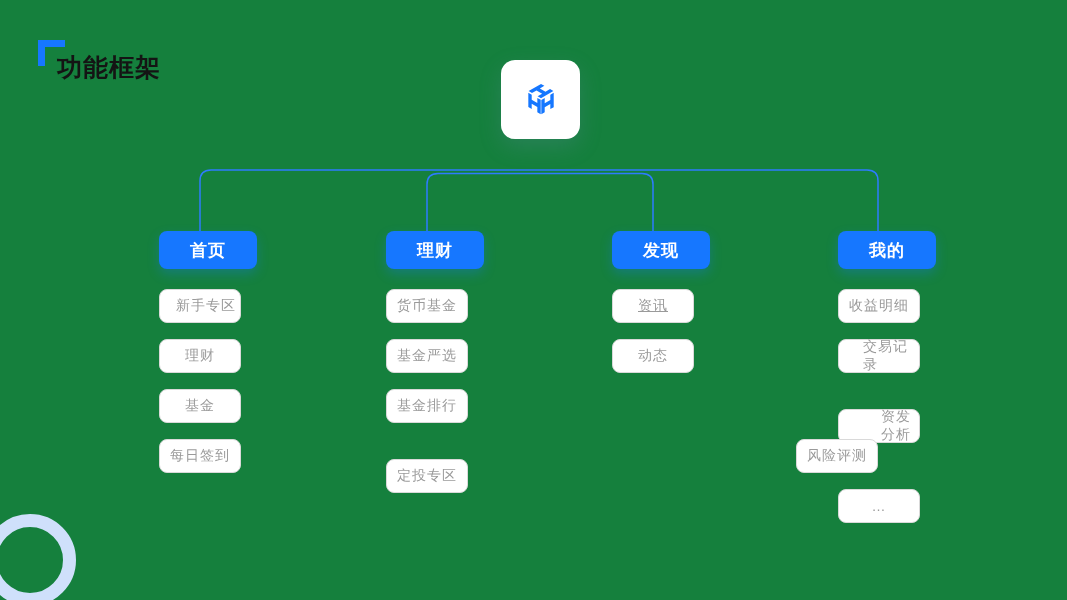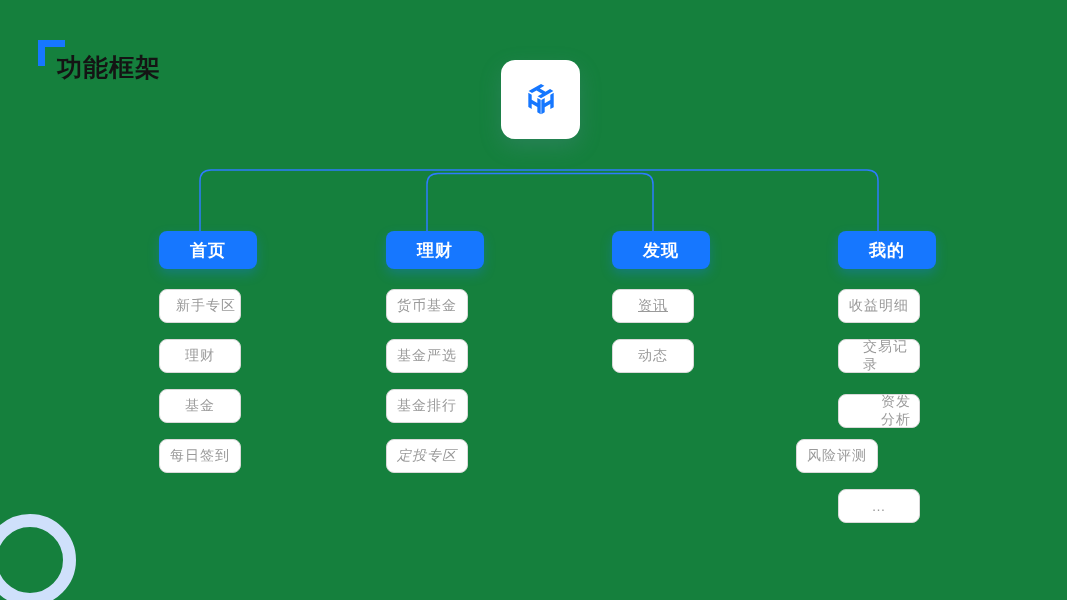--- a/index.html
+++ b/index.html
@@ -105,26 +105,26 @@
   <div class="tree">
       <div class="node-btn" style="left: 159px; top: 231px;">首页</div>
       <div class="node-child" style="left: 159px; top: 289px; padding-left: 12px;">新手专区</div>
       <div class="node-child" style="left: 159px; top: 339px;">理财</div>
       <div class="node-child" style="left: 159px; top: 389px;">基金</div>
       <div class="node-child" style="left: 159px; top: 439px; text-align: center;">每日签到</div>
       <div class="node-btn" style="left: 386px; top: 231px;">理财</div>
       <div class="node-child" style="left: 386px; top: 289px;">货币基金</div>
       <div class="node-child" style="left: 386px; top: 339px;">基金严选</div>
       <div class="node-child" style="left: 386px; top: 389px;">基金排行</div>
-      <div class="node-child" style="left: 386px; top: 439px; font-style: italic;">定投专区</div>
+      <div class="node-child" style="left: 386px; top: 459px;">定投专区</div>
       <div class="node-btn" style="left: 612px; top: 231px;">发现</div>
       <div class="node-child" style="left: 612px; top: 289px; text-decoration: underline;">资讯</div>
       <div class="node-child" style="left: 612px; top: 339px;">动态</div>
       <div class="node-btn" style="left: 838px; top: 231px;">我的</div>
       <div class="node-child" style="left: 838px; top: 273px; margin-top: 16px;">收益明细</div>
       <div class="node-child" style="left: 838px; top: 339px; padding-left: 24px;">交易记录</div>
-      <div class="node-child" style="left: 838px; top: 394px; padding-left: 42px;">资发分析</div>
+      <div class="node-child" style="left: 838px; top: 409px; padding-left: 42px;">资发分析</div>
       <div class="node-child" style="left: 796px; top: 439px;">风险评测</div>
       <div class="node-child" style="left: 838px; top: 489px;">…</div>
     </div>
 
   <div class="decor-ring"></div>
 </div>
 
 </body></html>

